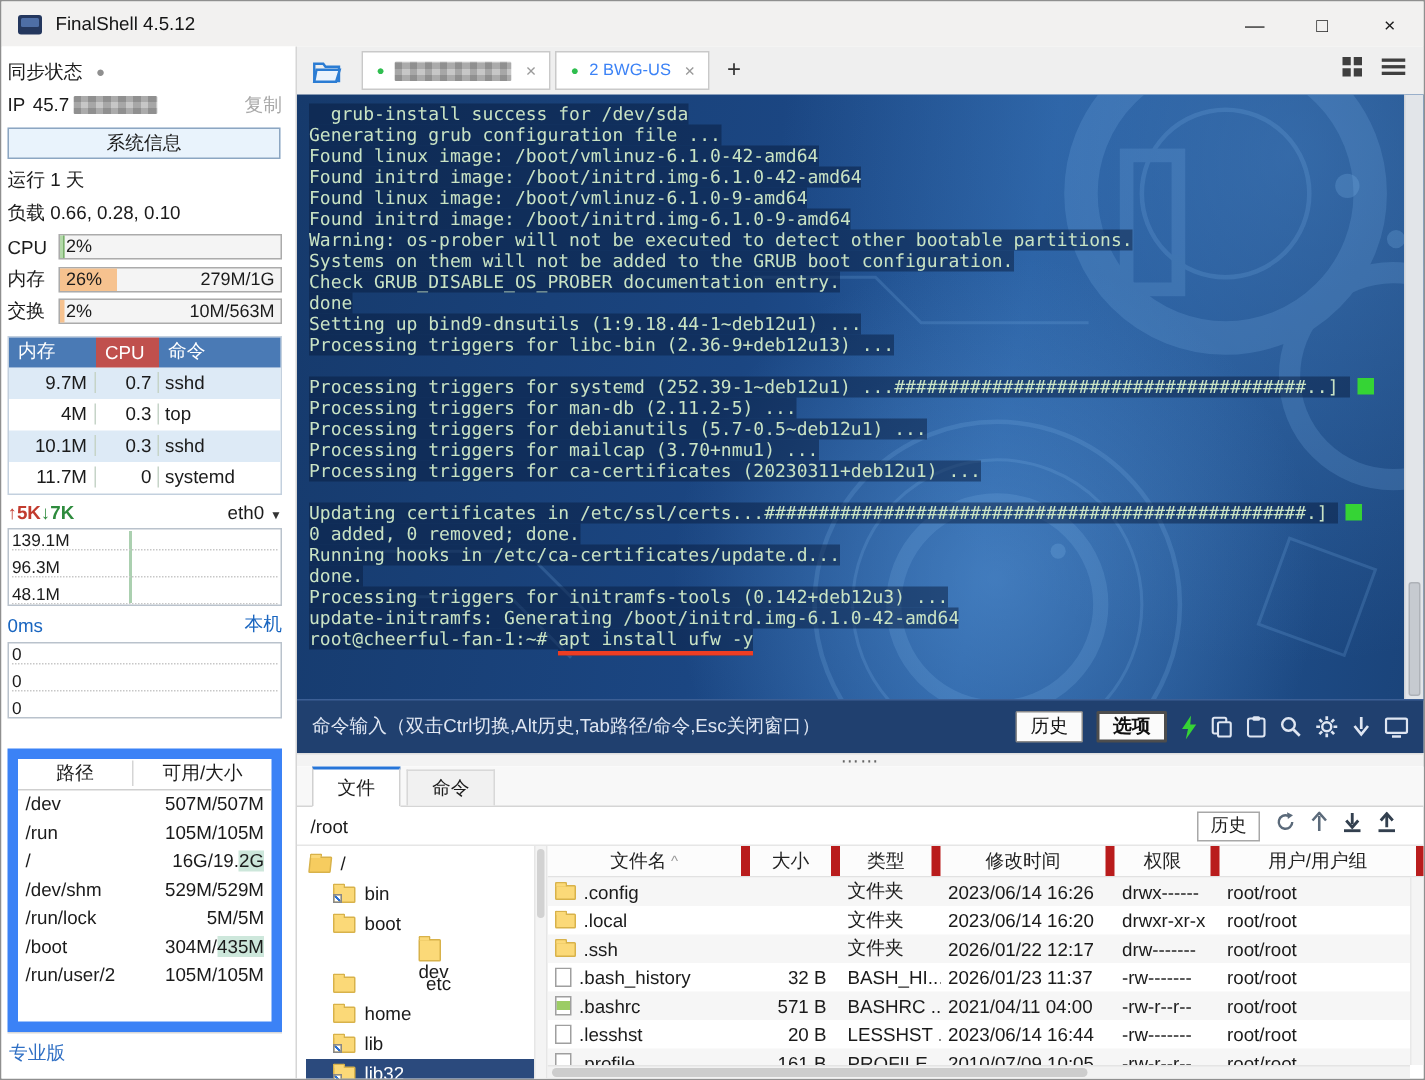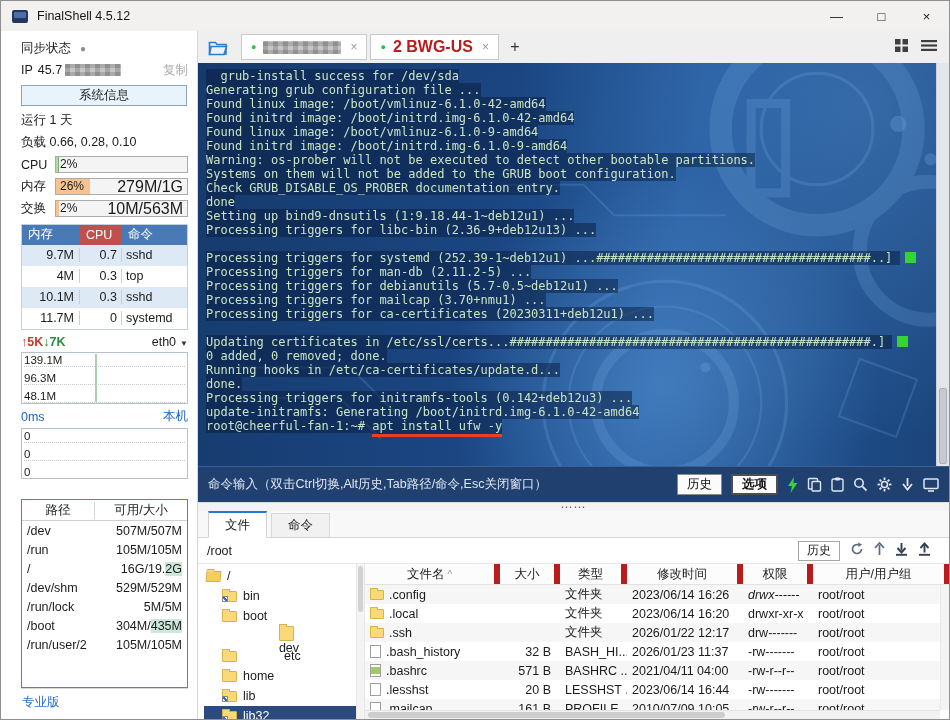--- a/index.html
+++ b/index.html
@@ -7,36 +7,36 @@
 .win{width:950px;height:720px;display:flex;flex-direction:column;border:1px solid #8f8f8f}
 
 .titlebar{flex:0 0 30px;background:#f2f1f0;display:flex;align-items:center}
 .app-icon{width:16px;height:13px;background:#24375e;border-radius:2px;margin:0 9px 0 11px;position:relative}
 .app-icon::after{content:'';position:absolute;left:2px;top:2px;right:2px;height:6px;background:#4e6ea6;border-radius:1px}
 .title{font-size:12.5px;color:#151515}
 .win-controls{margin-left:auto;display:flex;height:100%}
 .wbtn{width:45px;display:flex;align-items:center;justify-content:center;font-size:13px;color:#1b1b1b;cursor:default}
 
 .app-body{flex:1;display:flex;min-height:0}
-.sidebar{width:197px;flex:0 0 197px;border-right:1px solid #d6d6d6;background:#fff;display:flex;flex-direction:column;padding:6px 9px 4px 20px;font-size:12.5px}
+.sidebar{width:197px;flex:0 0 197px;border-right:1px solid #d6d6d6;background:#fff;display:flex;flex-direction:column;padding:6px 9px 4px 4px;font-size:12.5px}
 .s-row{display:flex;align-items:center;margin:2px 0;min-height:18px}
 .dot{color:#8f8f8f;font-size:10px;margin-left:9px}
 .ipv{margin-left:5px}
 .redact{background:repeating-linear-gradient(90deg,#b9b9b9 0 5px,#dcdcdc 5px 10px),repeating-linear-gradient(0deg,#c6c6c6 0 4px,#e6e6e6 4px 8px);background-blend-mode:multiply;border-radius:1px}
 .redact-ip{display:inline-block;width:56px;height:12px;margin-left:3px}
 .copy{margin-left:auto;color:#a8a8a8}
 .sysinfo{height:22px;border:1px solid #8ca6c2;background:#e9f3fc;display:flex;align-items:center;justify-content:center;margin:4px 1px 4px 0;cursor:default}
 .meter-row{display:flex;align-items:center;margin:2px 0;height:19px}
 .m-label{width:34px;flex:0 0 34px}
 .m-bar{flex:1;height:17px;border:1px solid #ababab;background:#f4f4f4;position:relative}
 .m-fill{position:absolute;left:0;top:0;bottom:0}
 .fill-green{background:#b2d9a8;border-right:1px solid #7ab06d}
 .fill-orange{background:#f6c28f}
 .m-pct{position:absolute;left:4px;top:0;line-height:15px;font-size:12px;z-index:1}
-.m-detail{position:absolute;right:4px;top:0;line-height:15px;font-size:16px}
+.m-detail{position:absolute;right:4px;top:0;line-height:15px;font-size:12px}
 
 .proc{margin-top:5px;border:1px solid #c3d0de}
 .p-head{display:flex;height:20px;color:#fff}
 .p-h{display:flex;align-items:center;padding-left:6px;background:#4a7ab5}
 .p-h.w0{width:58px;flex:0 0 58px}.p-h.w1{width:42px;flex:0 0 42px;background:#c0504d}.p-h.w2{flex:1}
 .p-row{display:flex;height:21px;align-items:center}
 .p-row:nth-child(odd){background:#ddeaf6}
 .p-c{white-space:nowrap;overflow:hidden}
 .p-c0{width:58px;flex:0 0 58px;text-align:right;padding-right:5px;border-right:1px solid #c6d4c8}
 .p-c1{width:42px;flex:0 0 42px;text-align:right;padding-right:4px;border-right:1px solid #c6d4c8}
@@ -49,39 +49,39 @@
 .caret{font-size:8px;margin-left:4px;color:#333}
 .graph{border:1px solid #b9c2cc;position:relative;margin-top:3px;background:#fff;overflow:hidden}
 #net-graph{height:56px}#ping-graph{height:54px}
 .g-row{height:18px;position:relative}
 .g-row::after{content:'';position:absolute;left:2px;right:2px;top:13px;border-top:1px dotted #c7c7c7}
 .g-label{font-size:11.5px;padding-left:2px;line-height:15px;position:relative;z-index:1}
 #net-graph::before{content:'';position:absolute;left:44%;top:1px;bottom:1px;width:2px;background:#abd0b0}
 .ping-row{display:flex;align-items:center;margin-top:4px;color:#1a66c0}
 .ping-target{margin-left:auto}
 
-.disk{border:1px solid #3b82f6;margin-top:20px;height:202px;overflow:hidden}
+.disk{border:7px solid #3b82f6;margin-top:20px;height:202px;overflow:hidden}
 .d-head{display:flex;height:21px;border-bottom:1px solid #cfcfcf;align-items:center}
 .d-h{text-align:center}
 .d-h0{flex:1;border-right:1px solid #d5d5d5}
 .d-h1{width:92px;flex:0 0 92px}
 .d-row{display:flex;height:19px;align-items:center}
 .d-path{flex:1;padding-left:5px}
 .d-val{padding-right:5px}
 .d-flash{background:#cde7db}
 .edition{margin-top:auto;border-top:1px solid #d8d8d8;color:#2f6fc4;padding:5px 1px 4px}
 
 .main{flex:1;display:flex;flex-direction:column;min-width:0}
 .tabbar{flex:0 0 32px;background:#efefef;display:flex;align-items:center;padding-left:10px}
 .conn-icon{margin-right:12px;display:flex}
 .tab{height:26px;background:#fff;border:1px solid #c9c9c9;display:flex;align-items:center;padding:0 9px;margin-right:3px;cursor:default}
 .gdot{color:#2fbe4f;font-size:9px;margin-right:7px}
 .tab-close{color:#9a9a9a;margin-left:9px;font-size:12px}
 .redact-tab{display:inline-block;width:78px;height:13px}
-.tab2-label{font-weight:bold;font-size:16px;color:#b91c1c}
+.tab2-label{font-weight:normal;font-size:11px;color:#3b82f6}
 .tab-add{width:26px;height:26px;display:flex;align-items:center;justify-content:center;font-size:16px;color:#333}
 .tabbar-right{margin-left:auto;display:flex;gap:12px;margin-right:12px;align-items:center}
 
 .terminal{flex:1;position:relative;overflow:hidden;background:
  radial-gradient(circle at 62% 80%, rgba(96,158,222,.5), rgba(96,158,222,0) 38%),
  radial-gradient(circle at 88% 10%, rgba(80,140,205,.45), rgba(80,140,205,0) 45%),
  linear-gradient(100deg,#163a6c 0%,#1b4682 40%,#245a9d 62%,#1a4379 100%)}
 .term-deco{position:absolute;inset:0;pointer-events:none}
 #term-lines{position:absolute;left:8px;top:6px;right:20px;font-family:"DejaVu Sans Mono",monospace;font-size:12px;line-height:14px;color:#c9e3c4}
 .t-line{white-space:pre;height:14px;overflow:visible}
@@ -516,21 +516,21 @@
               </div>
             <div id="ft-rows">
                 <div class="ft-row alt">
                   <div class="ft-c" style="width: 135px;">
                     <span class="fold"></span>
                     <span>.config</span>
                   </div>
                   <div class="ft-c ft-r" style="width: 60px;"></div>
                   <div class="ft-c" style="width: 67px;">文件夹</div>
                   <div class="ft-c" style="width: 116px;">2023/06/14 16:26</div>
-                  <div class="ft-c" style="width: 70px; font-style: italic;">drwx------</div>
+                  <div class="ft-c" style="width: 70px;">drwx------</div>
                   <div class="ft-c" style="width: 137px;">root/root</div>
                 </div>
                 <div class="ft-row">
                   <div class="ft-c" style="width: 135px;">
                     <span class="fold"></span>
                     <span>.local</span>
                   </div>
                   <div class="ft-c ft-r" style="width: 60px;"></div>
                   <div class="ft-c" style="width: 67px;">文件夹</div>
                   <div class="ft-c" style="width: 116px;">2023/06/14 16:20</div>
@@ -577,21 +577,21 @@
                   </div>
                   <div class="ft-c ft-r" style="width: 60px;">20 B</div>
                   <div class="ft-c" style="width: 67px;">LESSHST ...</div>
                   <div class="ft-c" style="width: 116px;">2023/06/14 16:44</div>
                   <div class="ft-c" style="width: 70px;">-rw-------</div>
                   <div class="ft-c" style="width: 137px;">root/root</div>
                 </div>
                 <div class="ft-row alt">
                   <div class="ft-c" style="width: 135px;">
                     <span class="ficon"></span>
-                    <span>.mailcap</span>
+                    <span>.profile</span>
                   </div>
                   <div class="ft-c ft-r" style="width: 60px;">161 B</div>
                   <div class="ft-c" style="width: 67px;">PROFILE...</div>
                   <div class="ft-c" style="width: 116px; text-align: right;">2010/07/09 10:05</div>
                   <div class="ft-c" style="width: 70px;">-rw-r--r--</div>
                   <div class="ft-c" style="width: 137px;">root/root</div>
                 </div>
               </div>
             <div class="ft-vscroll"></div>
             <div class="ft-hscroll">

